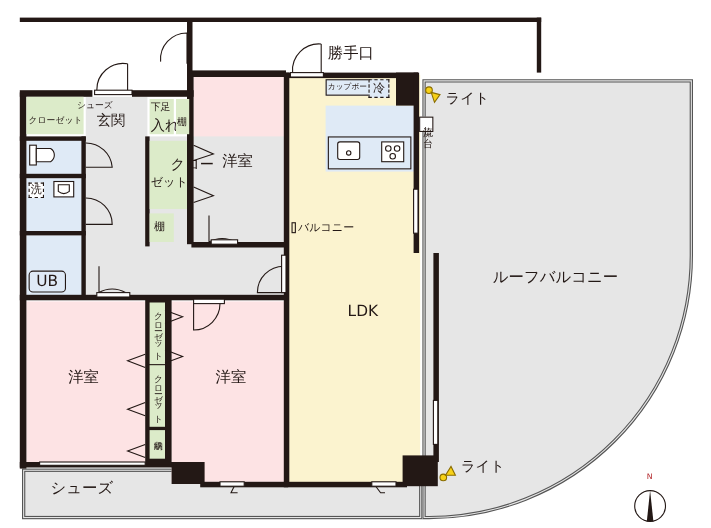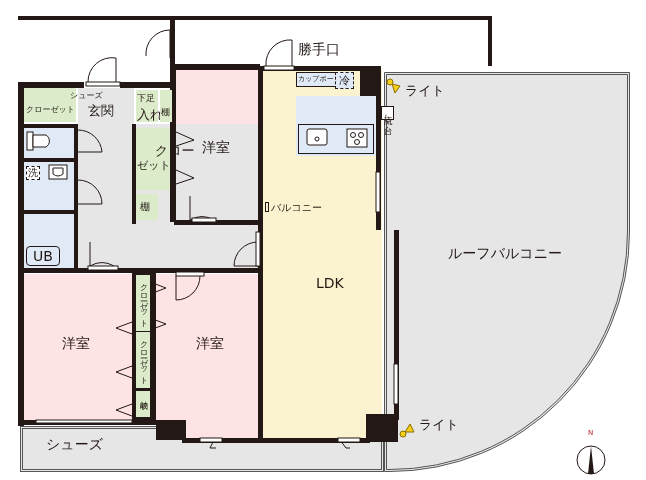--- a/index.html
+++ b/index.html
@@ -117,21 +117,21 @@
   <circle cx="15" cy="7" r="2.5" fill="none" stroke="#231815"></circle>
   <circle cx="11" cy="14" r="2.5" fill="none" stroke="#231815"></circle>
 </svg>
 <div class="lbl vert box" style="left:381px;top:106px;font-size:9px;background:#fff;padding:1px;">流し台</div>
 
 <div class="lbl" style="left:202px;top:140px;">洋室</div>
 <div class="lbl" style="left:62px;top:336px;">洋室</div>
 <div class="lbl" style="left:196px;top:336px;">洋室</div>
 <div class="lbl" style="left:316px;top:276px;">LDK</div>
 <div class="lbl" style="left:46px;top:437px;">シューズ</div>
-<div class="lbl" style="left:448px;top:246px;">ルーフバルコニー</div>
+<div class="lbl" style="left:448px;top:246px;font-family:Liberation Mono, monospace;">ルーフバルコニー</div>
 <div class="lbl" style="left:298px;top:42px;">勝手口</div>
 
 <div class="abs box" style="left:265px;top:202px;width:4px;height:10px;"></div>
 <div class="lbl sm" style="left:271px;top:203px;">バルコニー</div>
 
 <svg style="left:386px;top:78px;" width="16" height="16">
   <circle cx="4" cy="4" r="3" fill="#f7d117" stroke="#8a6d00"></circle>
   <path d="M6 6 L14 8 L9 15 Z" fill="#f7d117" stroke="#8a6d00"></path>
 </svg>
 <div class="lbl" style="left:405px;top:84px;font-size:13px;">ライト</div>

